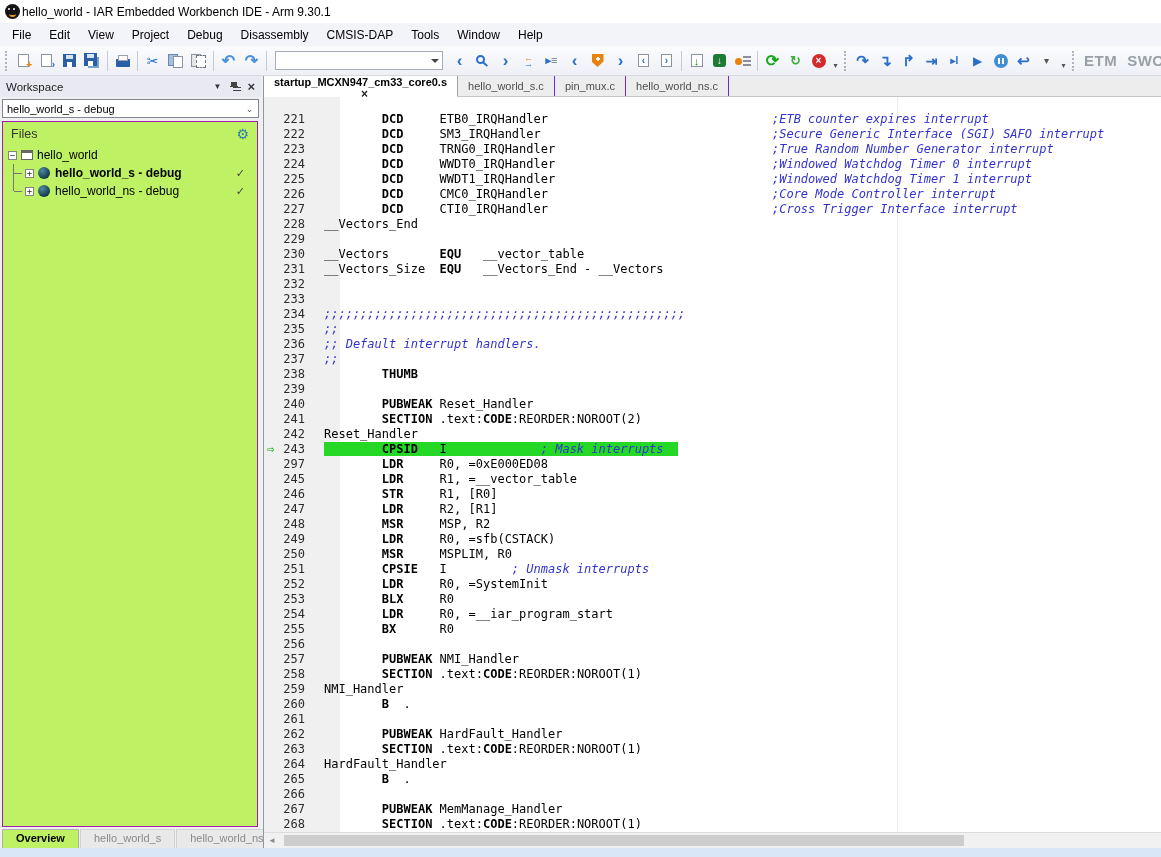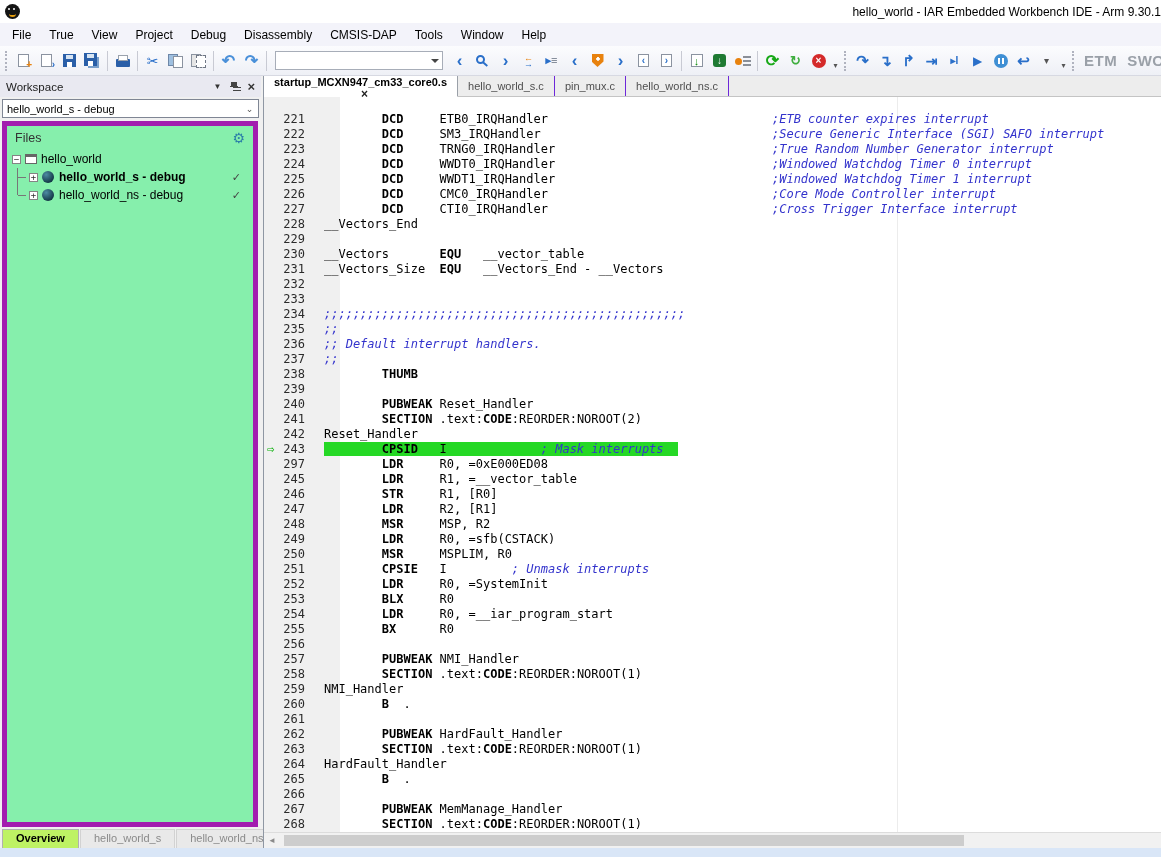--- a/index.html
+++ b/index.html
@@ -2,21 +2,21 @@
 <html><head>
 <meta charset="utf-8">
 <style>
   html,body{margin:0;padding:0;background:#cfcfcf;}
   *{box-sizing:border-box;}
   .app{position:relative;width:1161px;height:857px;background:#f0f0f0;
        font-family:"Liberation Sans",sans-serif;overflow:hidden;color:#000;}
 
   
   .titlebar{position:absolute;left:0;top:0;right:0;height:23px;background:#fff;
-            display:flex;align-items:center;gap:2px;padding-left:5px;justify-content:space-between;}
+            display:flex;align-items:center;gap:2px;padding-left:5px;}
   .app-icon{width:15px;height:15px;border-radius:50%;background:#141414;position:relative;flex:none;}
   .app-icon::before{content:"";position:absolute;left:3px;top:4px;width:2px;height:2px;background:#fff;
                     border-radius:50%;box-shadow:5px 0 0 #fff;}
   .app-icon::after{content:"";position:absolute;left:4px;top:7px;width:7px;height:4px;
                    border-bottom:2px solid #e8a00e;border-radius:0 0 6px 6px;}
   .title-text{font-size:12px;}
 
   
   .menubar{position:absolute;left:0;top:23px;right:0;height:23px;background:#f3f3fa;
            display:flex;align-items:center;font-size:12px;padding-left:3px;}
@@ -85,21 +85,21 @@
   .ws-hdr-icons{margin-left:auto;display:flex;align-items:center;gap:9px;}
   .ws-hdr-icons .tri{font-size:8px;color:#333;}
   .pin{width:8px;height:11px;position:relative;display:inline-block;}
   .pin::before{content:"";position:absolute;left:1px;top:1px;width:6px;height:4px;background:#444;}
   .pin::after{content:"";position:absolute;left:0;top:5px;width:8px;height:1px;background:#444;
               box-shadow:3px 1px 0 -0px #444,3px 4px 0 0 #444;}
   .ws-close{font-size:13px;color:#333;line-height:1;font-weight:bold;}
   .ws-combo{position:absolute;left:2px;top:23px;right:2px;height:19px;background:#fff;border:1px solid #7f8694;
             display:flex;align-items:center;font-size:11px;padding-left:4px;}
   .ws-combo .cbx2{margin-left:auto;width:17px;height:100%;display:flex;align-items:center;justify-content:center;color:#555;font-size:9px;}
-  .files-panel{position:absolute;left:2px;top:45px;right:3px;bottom:21px;background:#86efac;border:5px solid #a21caf;}
+  .files-panel{position:absolute;left:2px;top:45px;right:3px;bottom:21px;background:#bef264;border:1px solid #a21caf;}
   .files-header{height:24px;display:flex;align-items:center;font-size:12.5px;color:#333;padding:0 8px;}
   .gear{margin-left:auto;color:#2b7fa8;font-size:14px;}
   .tree{font-size:12px;}
   .tree-row{height:18px;display:flex;align-items:center;padding-left:5px;position:relative;}
   .tree-row.child{padding-left:10px;}
   .conn{width:12px;height:18px;flex:none;background:
         linear-gradient(#777,#777) 0 0/1px 100% no-repeat,
         linear-gradient(#777,#777) 1px 9px/8px 1px no-repeat;}
   .conn.last{background:
         linear-gradient(#777,#777) 0 0/1px 9px no-repeat,
@@ -153,21 +153,21 @@
 
 <div class="app">
 
   <div class="titlebar">
     <span class="app-icon"></span>
     <span class="title-text">hello_world - IAR Embedded Workbench IDE - Arm 9.30.1</span>
   </div>
 
   <div class="menubar">
       <div class="menu-item">File</div>
-      <div class="menu-item">True</div>
+      <div class="menu-item">Edit</div>
       <div class="menu-item">View</div>
       <div class="menu-item">Project</div>
       <div class="menu-item">Debug</div>
       <div class="menu-item">Disassembly</div>
       <div class="menu-item">CMSIS-DAP</div>
       <div class="menu-item">Tools</div>
       <div class="menu-item">Window</div>
       <div class="menu-item">Help</div>
     </div>
 

